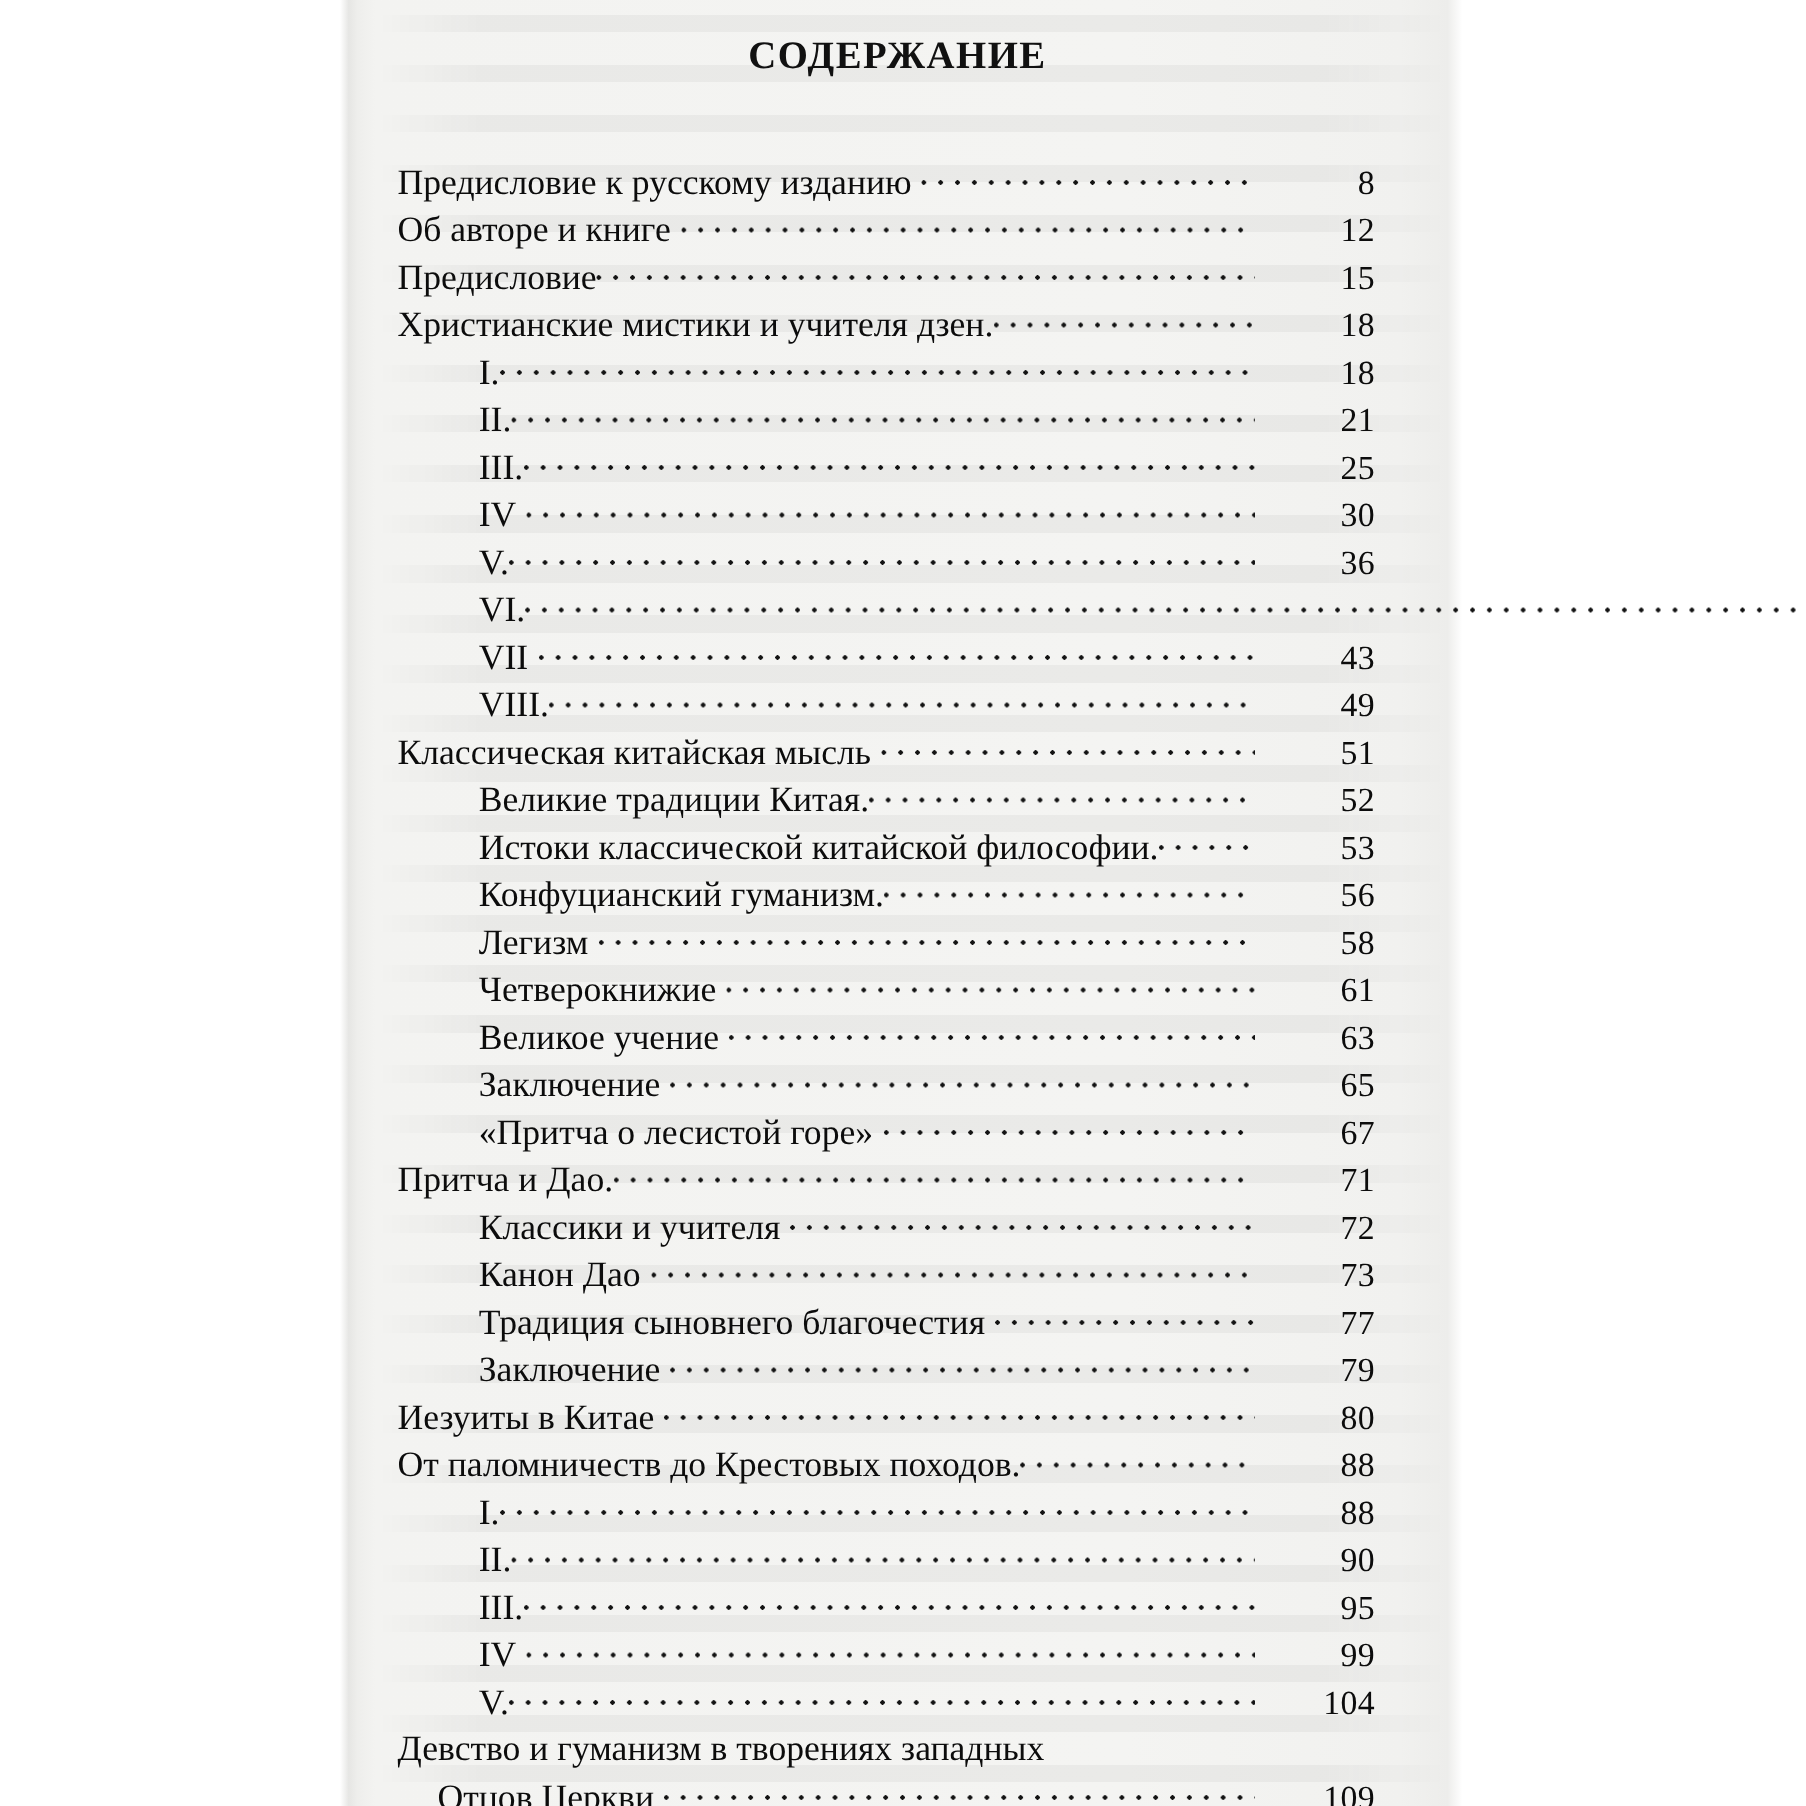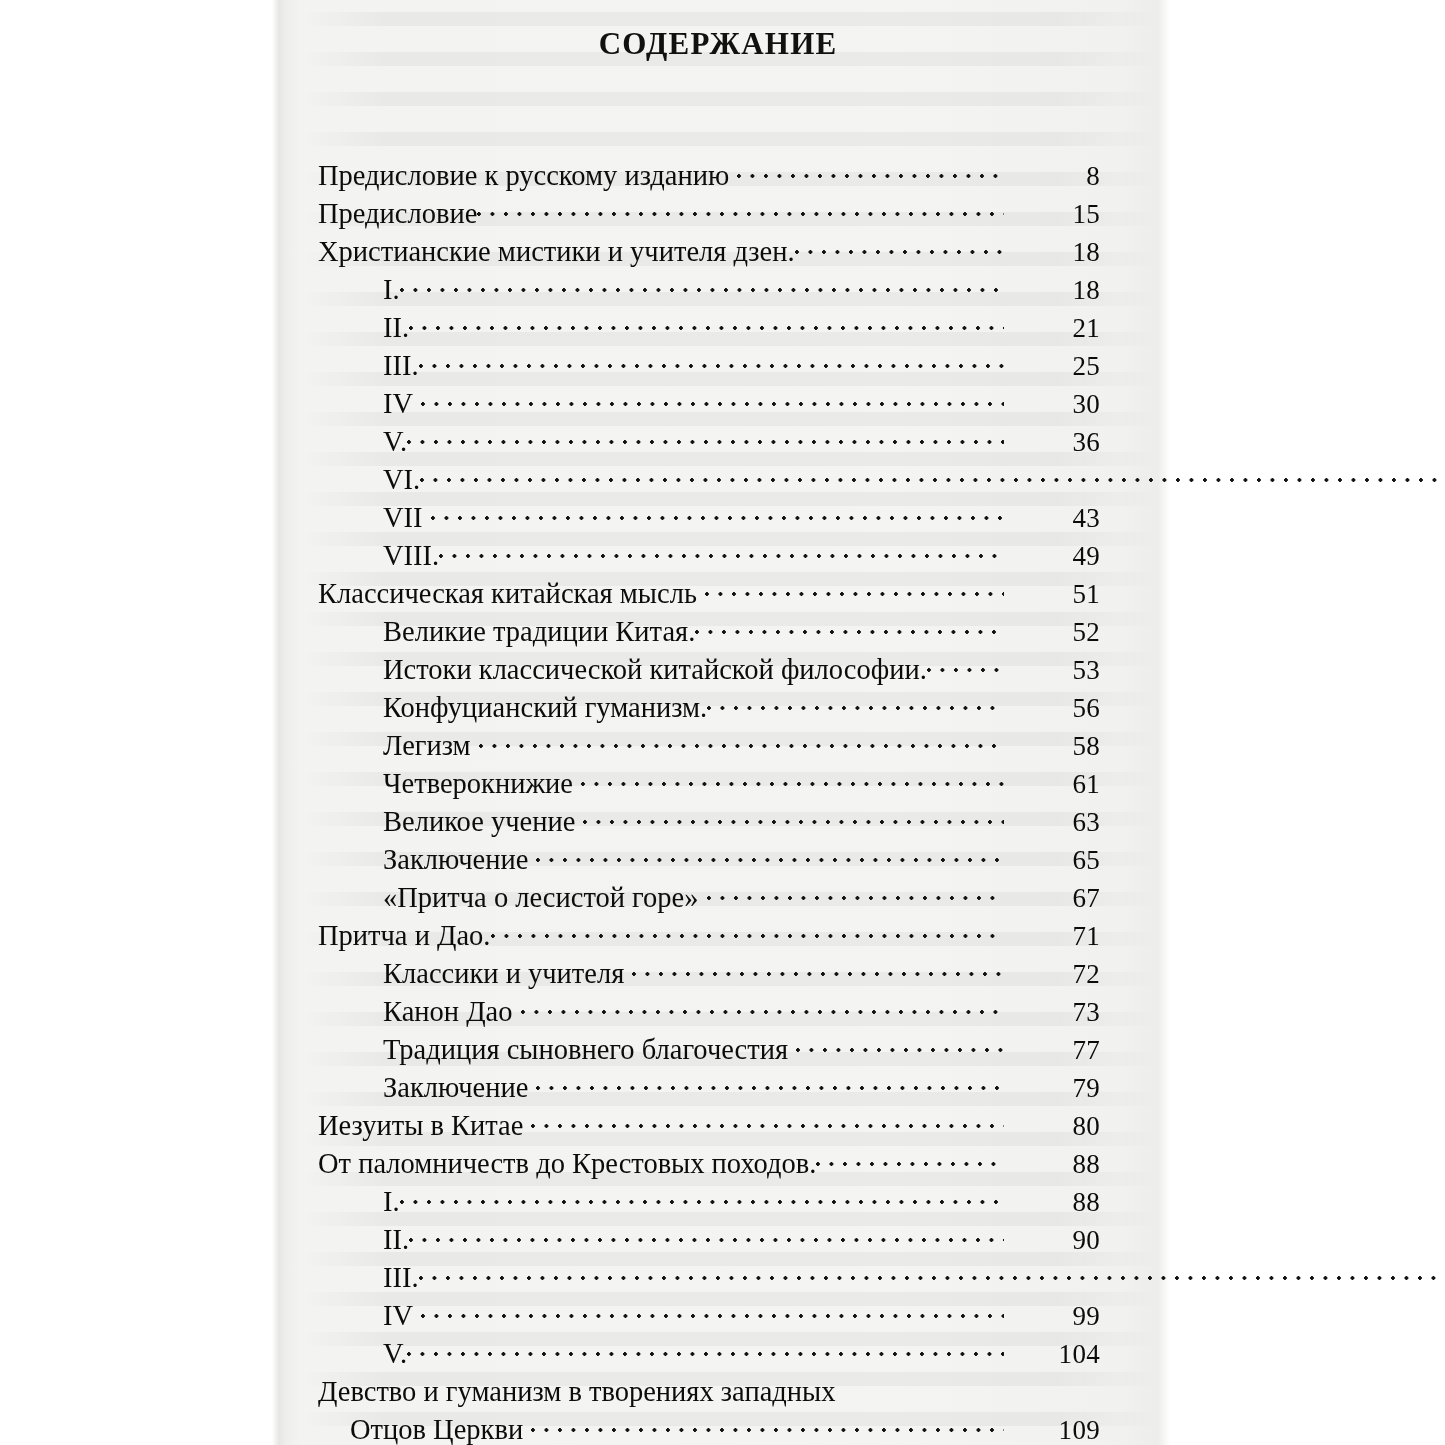--- a/index.html
+++ b/index.html
@@ -98,21 +98,20 @@
     color: #0c0c0c;
   }
 
   
   .toc-row.level-0 { padding-left: 318px; }
   .toc-row.level-half { padding-left: 350px; }
   .toc-row.level-1 { padding-left: 383px; }
 
   .toc-title {
     flex: 0 0 auto;
-    margin-top: 30px;
   }
 
   .toc-leader {
     flex: 1 1 auto;
     overflow: hidden;
     margin: 0 6px 0 8px;
     position: relative;
     height: 28px;
   }
   .toc-leader::before {
@@ -149,20 +148,25 @@
 <div id="content">
 
   <div id="toc-heading">СОДЕРЖАНИЕ</div>
 
   <div id="toc-list">
       <div class="toc-row level-0">
         <span class="toc-title">Предисловие к русскому изданию</span>
         <span class="toc-leader"></span>
         <span class="toc-page">8</span>
       </div>
+      <div class="toc-row level-0">
+        <span class="toc-title">Об авторе и книге</span>
+        <span class="toc-leader"></span>
+        <span class="toc-page">12</span>
+      </div>
       <div class="toc-row level-0 tight">
         <span class="toc-title">Предисловие</span>
         <span class="toc-leader"></span>
         <span class="toc-page">15</span>
       </div>
       <div class="toc-row level-0 tight">
         <span class="toc-title">Христианские мистики и учителя дзен.</span>
         <span class="toc-leader"></span>
         <span class="toc-page">18</span>
       </div>
@@ -291,20 +295,21 @@
         <span class="toc-page">88</span>
       </div>
       <div class="toc-row level-1 tight">
         <span class="toc-title">II.</span>
         <span class="toc-leader"></span>
         <span class="toc-page">90</span>
       </div>
       <div class="toc-row level-1 tight">
         <span class="toc-title">III.</span>
         <span class="toc-leader"></span>
+        <span class="toc-page">95</span>
       </div>
       <div class="toc-row level-1">
         <span class="toc-title">IV</span>
         <span class="toc-leader"></span>
         <span class="toc-page">99</span>
       </div>
       <div class="toc-row level-1 tight">
         <span class="toc-title">V.</span>
         <span class="toc-leader"></span>
         <span class="toc-page">104</span>

